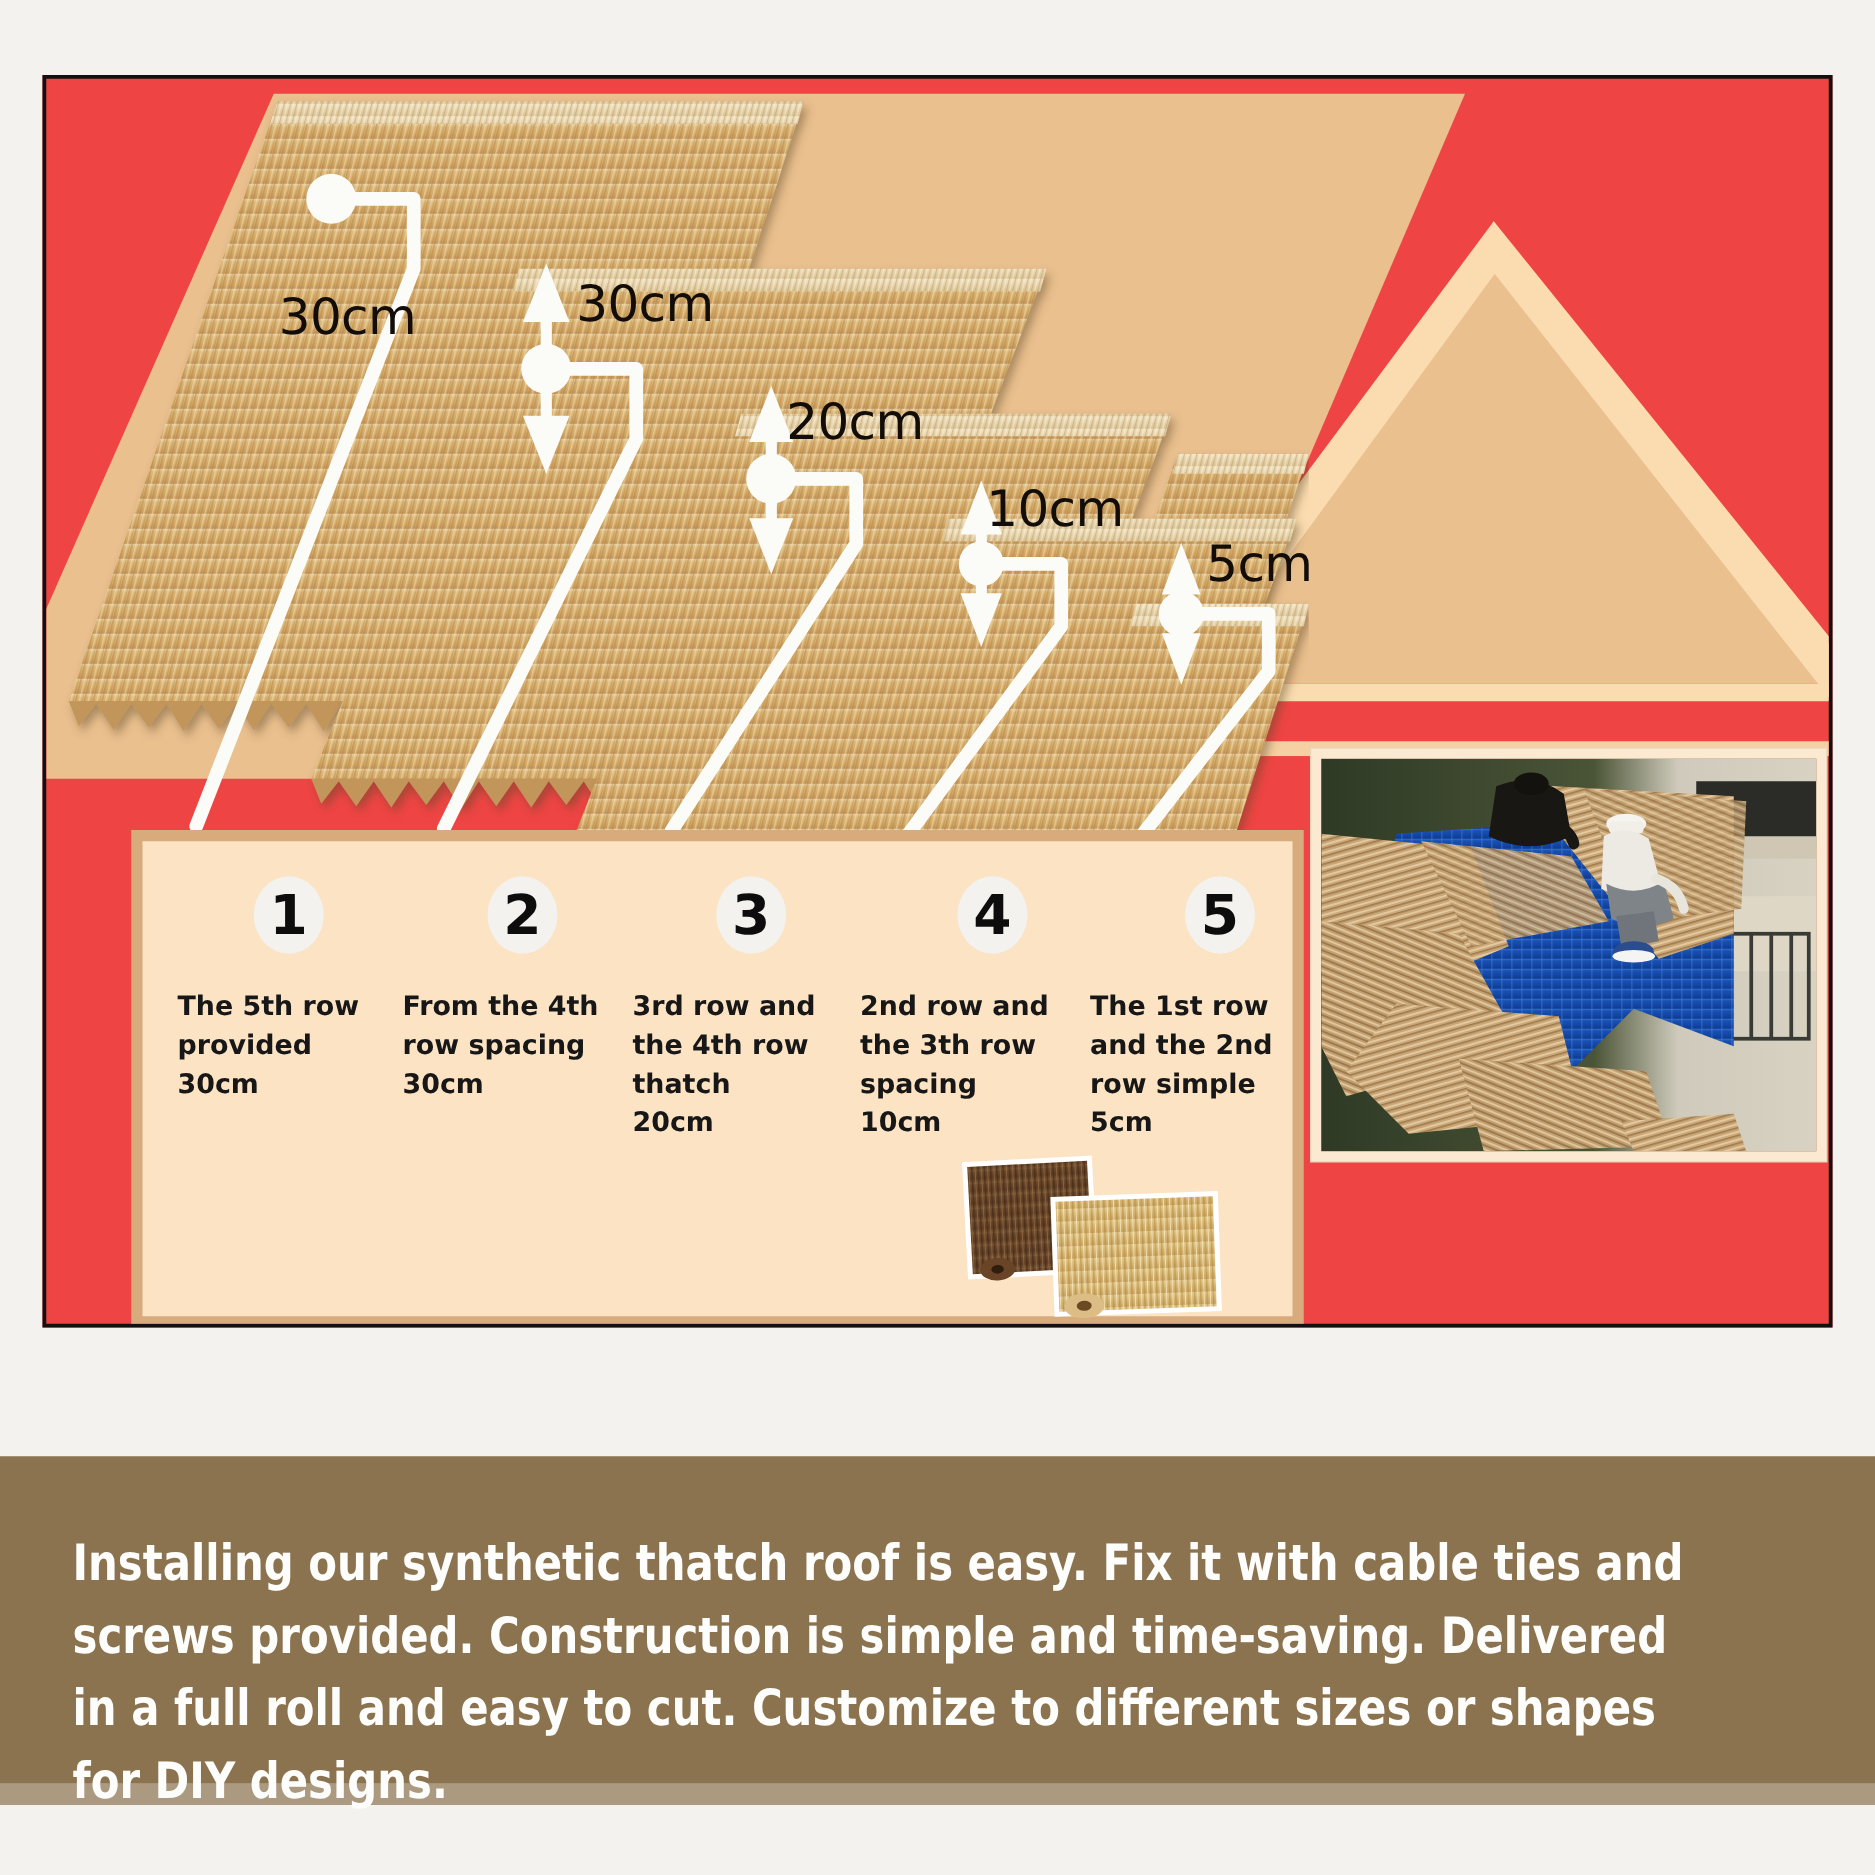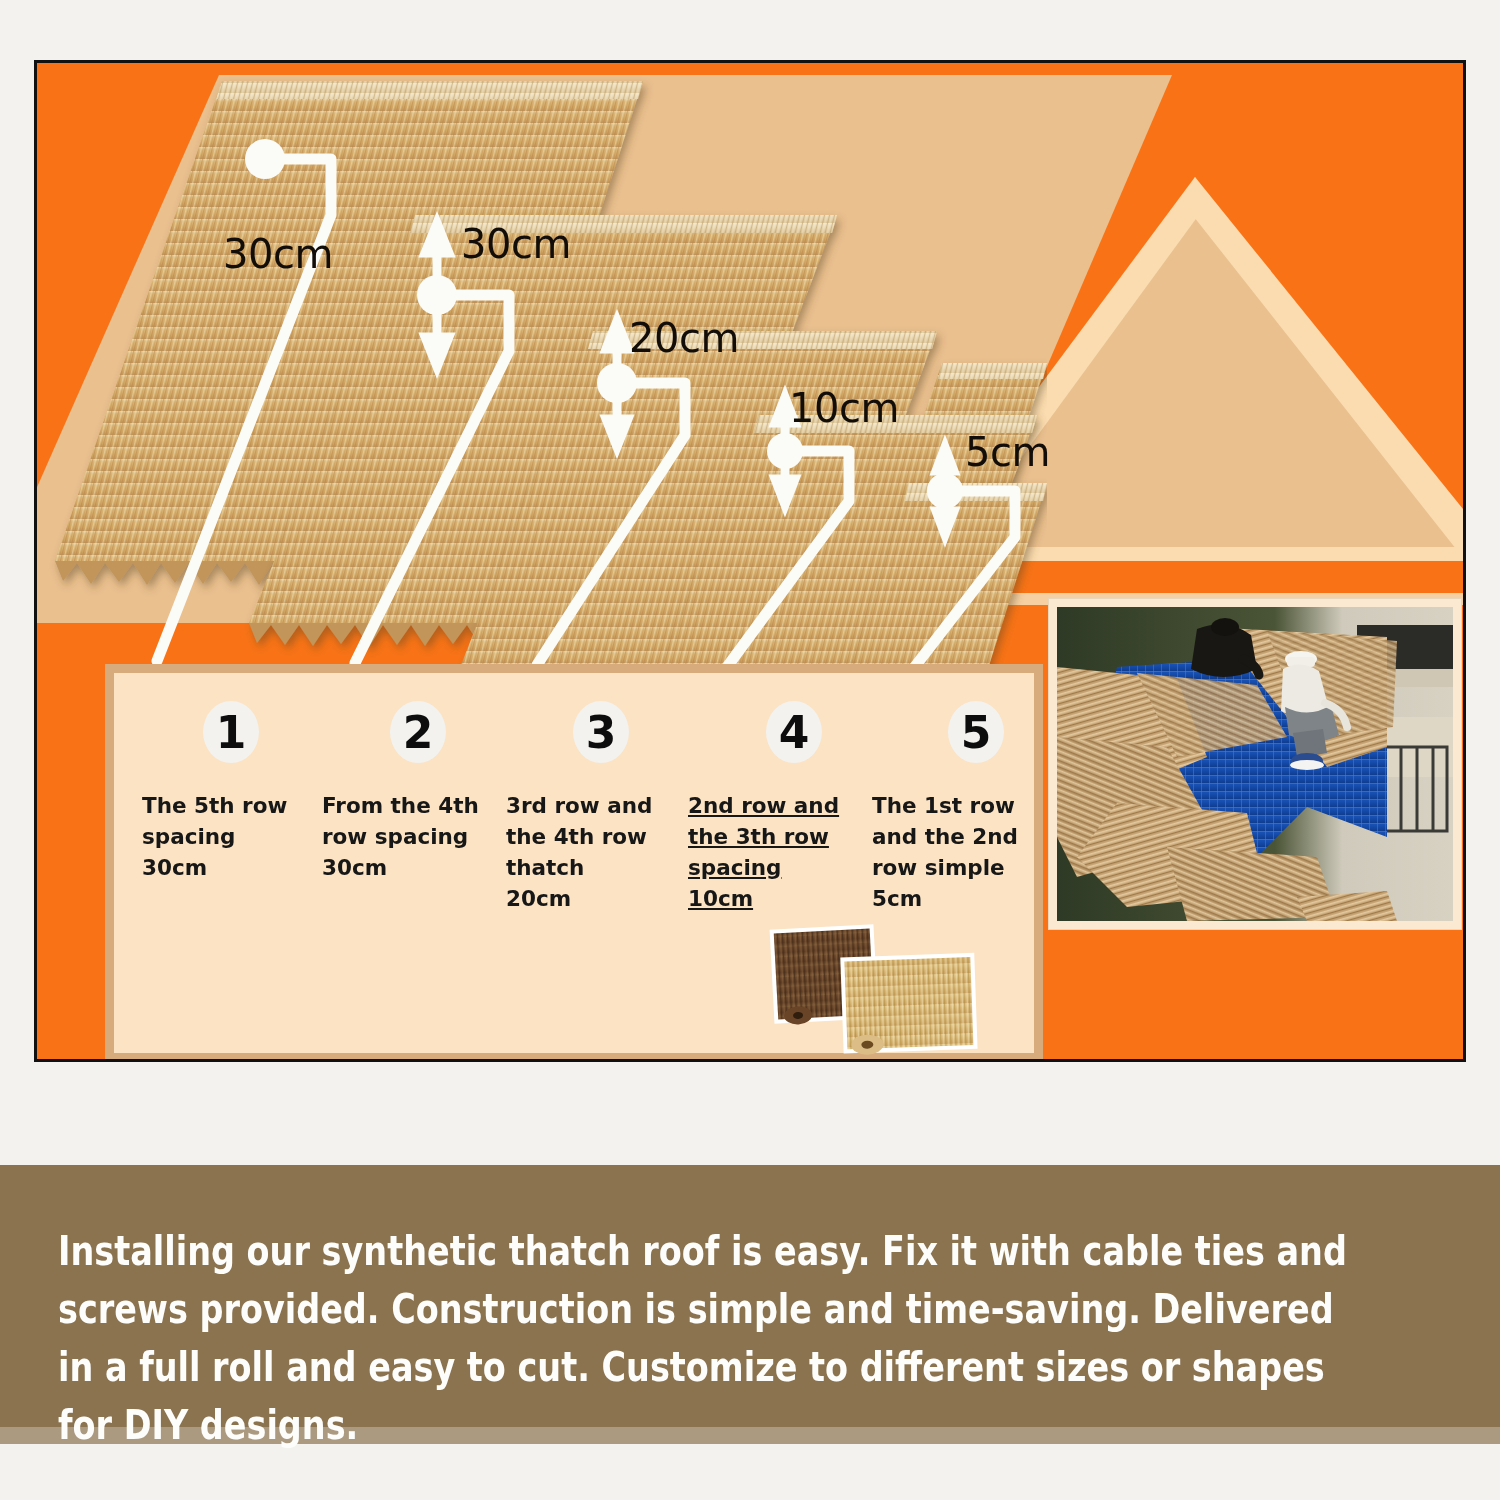--- a/index.html
+++ b/index.html
@@ -7,21 +7,21 @@
     width:1500px;height:1500px;
     background:#f4f2ee;
     font-family:"Liberation Sans",sans-serif;
     overflow:hidden;position:relative;
   }
   #root{position:absolute;inset:0;}
 
   
   .card{
     position:absolute;left:34px;top:60px;width:1432px;height:1002px;
-    border:3px solid #111;background:#f97316;box-sizing:border-box;
+    border:3px solid #111;background:#ef4444;box-sizing:border-box;
     overflow:hidden;
   }
 
   
   .house{position:absolute;left:940px;top:112px;width:500px;height:420px;}
   .house svg{display:block;}
 
   
   .roofplane{position:absolute;left:0;top:0;width:1432px;height:600px;}
   .roofplane svg{display:block;}
@@ -252,30 +252,30 @@
     <div class="panel">
       <div class="panel-inner">
 
         <div class="badge" style="left:89px;top:28px;">1</div>
         <div class="badge" style="left:276px;top:28px;">2</div>
         <div class="badge" style="left:459px;top:28px;">3</div>
         <div class="badge" style="left:652px;top:28px;">4</div>
         <div class="badge" style="left:834px;top:28px;">5</div>
 
         <div class="col" style="left:28px;">The 5th row
-spacing
+provided
 30cm</div>
         <div class="col" style="left:208px;">From the 4th
   row spacing
 30cm</div>
         <div class="col" style="left:392px;">3rd row and
 the 4th row
 thatch
 20cm</div>
-        <div class="col" style="left:574px;text-decoration:underline;">2nd row and
+        <div class="col" style="left:574px;">2nd row and
 the 3th row
 spacing
 10cm</div>
         <div class="col" style="left:758px;">The 1st  row
 and the 2nd
 row simple
 5cm</div>
 
 
         <div class="samples">

